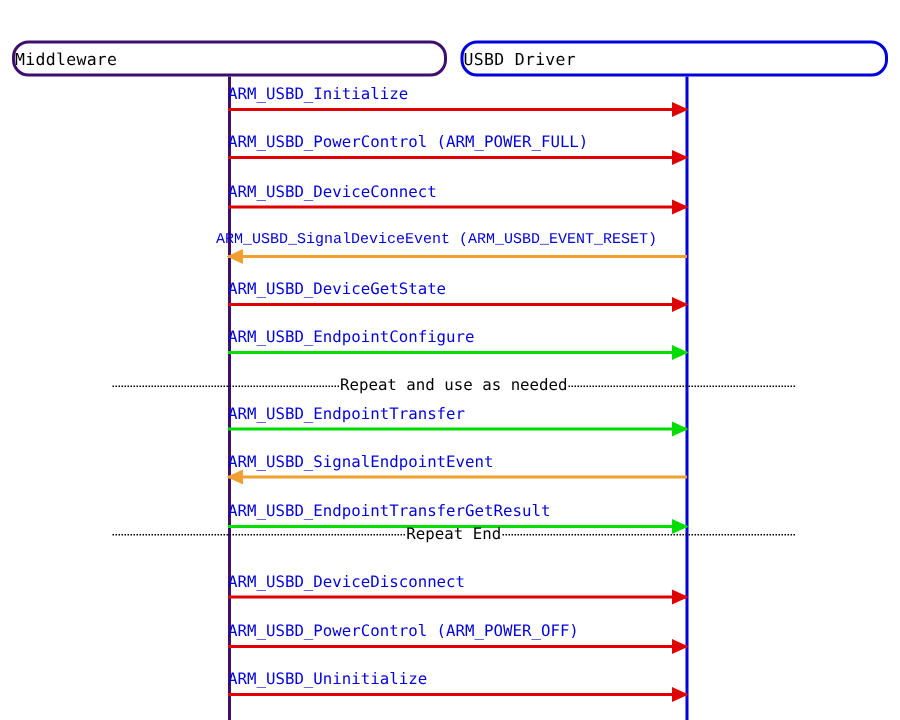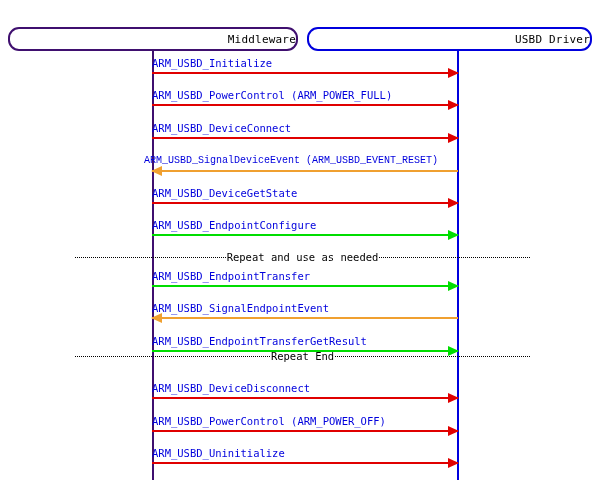--- a/index.html
+++ b/index.html
@@ -24,21 +24,21 @@
   .participant {
     position: absolute;
     top: 27px;
     height: 24px;
     box-sizing: border-box;
     border: 2px solid #3f0f6f;
     border-radius: 11px;
     background: #ffffff;
     display: flex;
     align-items: center;
-    justify-content: flex-end;
+    justify-content: flex-start;
   }
   .participant .pname {
     font-family: "DejaVu Sans Mono", "Liberation Mono", monospace;
     font-size: 11px;
     color: #000000;
     letter-spacing: 0.2px;
     white-space: nowrap;
   }
   #participant-middleware {
     left: 8px;

